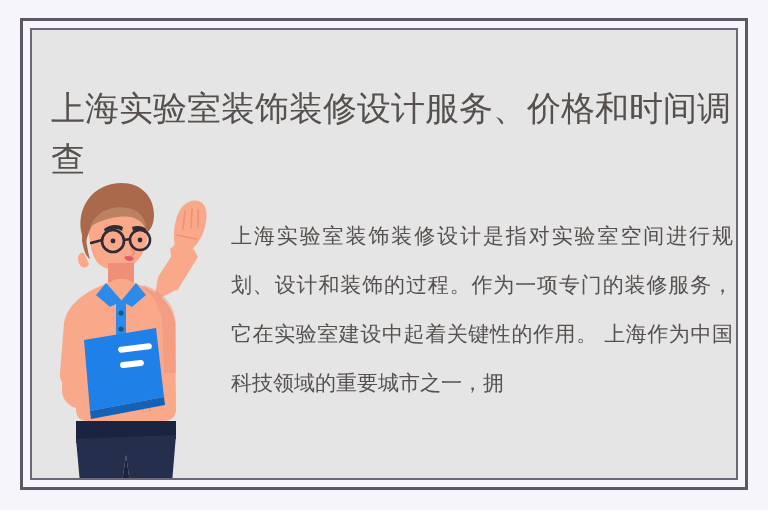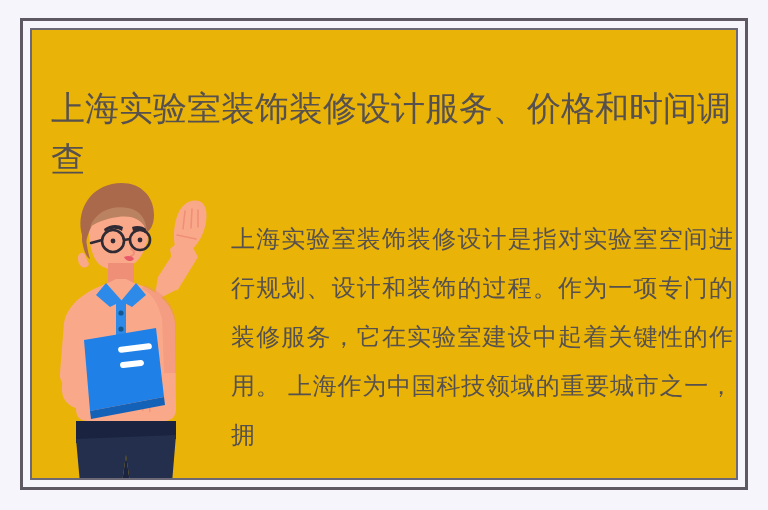--- a/index.html
+++ b/index.html
@@ -26,21 +26,21 @@
     background: #f6f5fc;
   }
   #card-inner {
     position: absolute;
     left: 7px;
     top: 7px;
     right: 7px;
     bottom: 7px;
     box-sizing: border-box;
     border: 2px solid #6d6875;
-    background: #eab308;
+    background: #e5e5e5;
     overflow: hidden;
   }
 
   
   #page-title {
     position: absolute;
     left: 19px;
     top: 30px;
     width: 690px;
     font-size: 34px;
@@ -50,21 +50,21 @@
     font-weight: 400;
     white-space: pre-wrap;
   }
 
   
   #body-copy {
     position: absolute;
     left: 199px;
     top: 160px;
     width: 502px;
-    font-size: 24px;
+    font-size: 21px;
     line-height: 49px;
     color: #56514e;
     font-weight: 400;
     text-align: justify;
     text-justify: inter-character;
   }
 
   
   #illustration {
     position: absolute;

